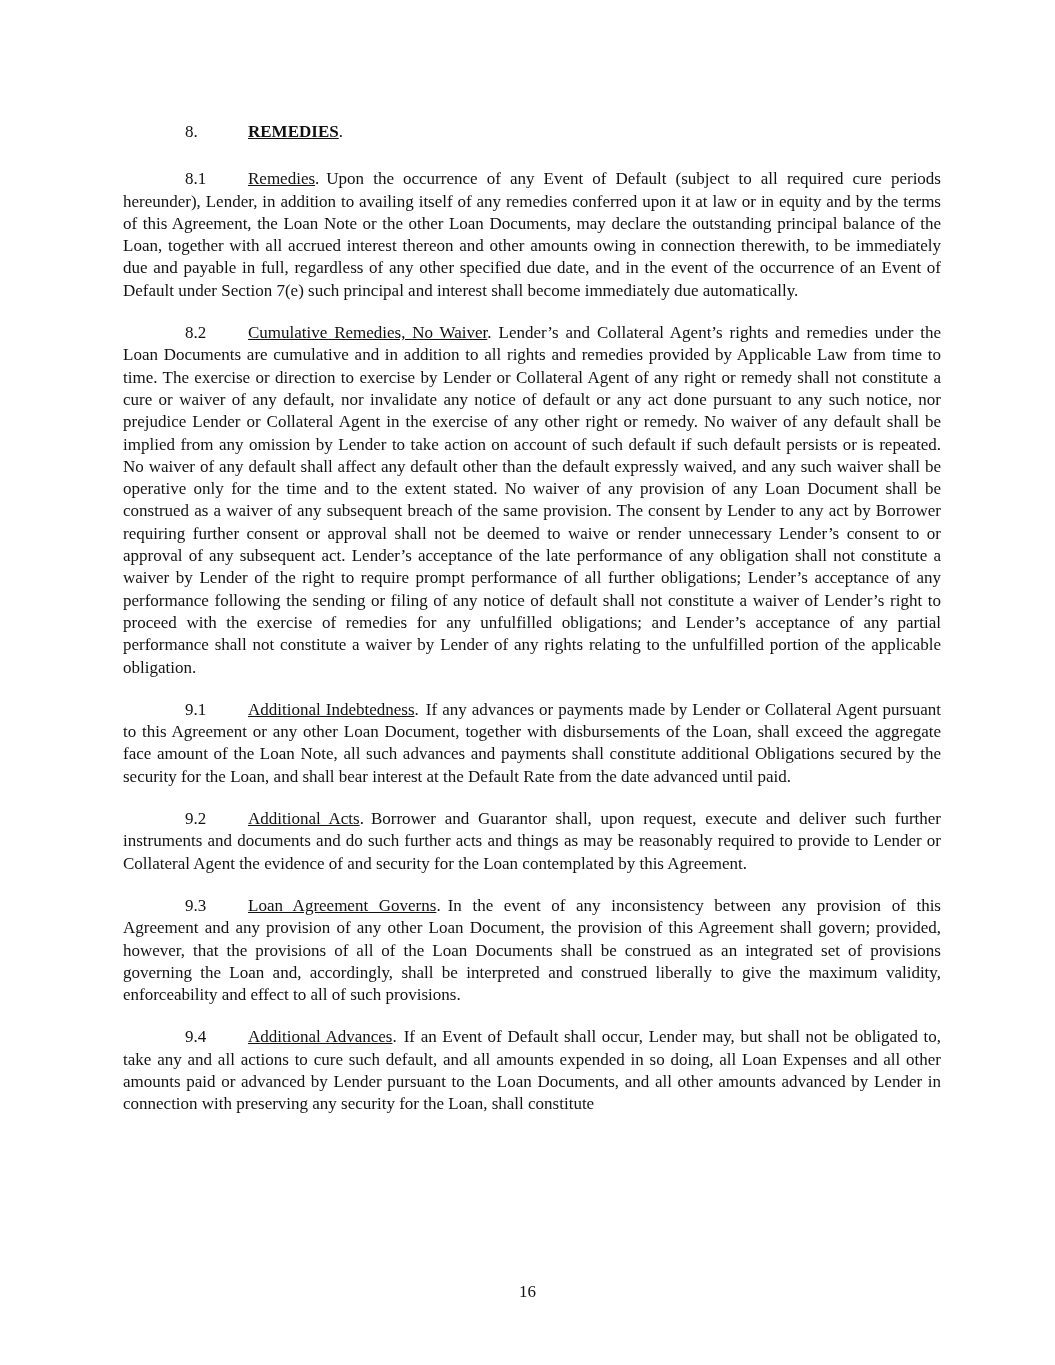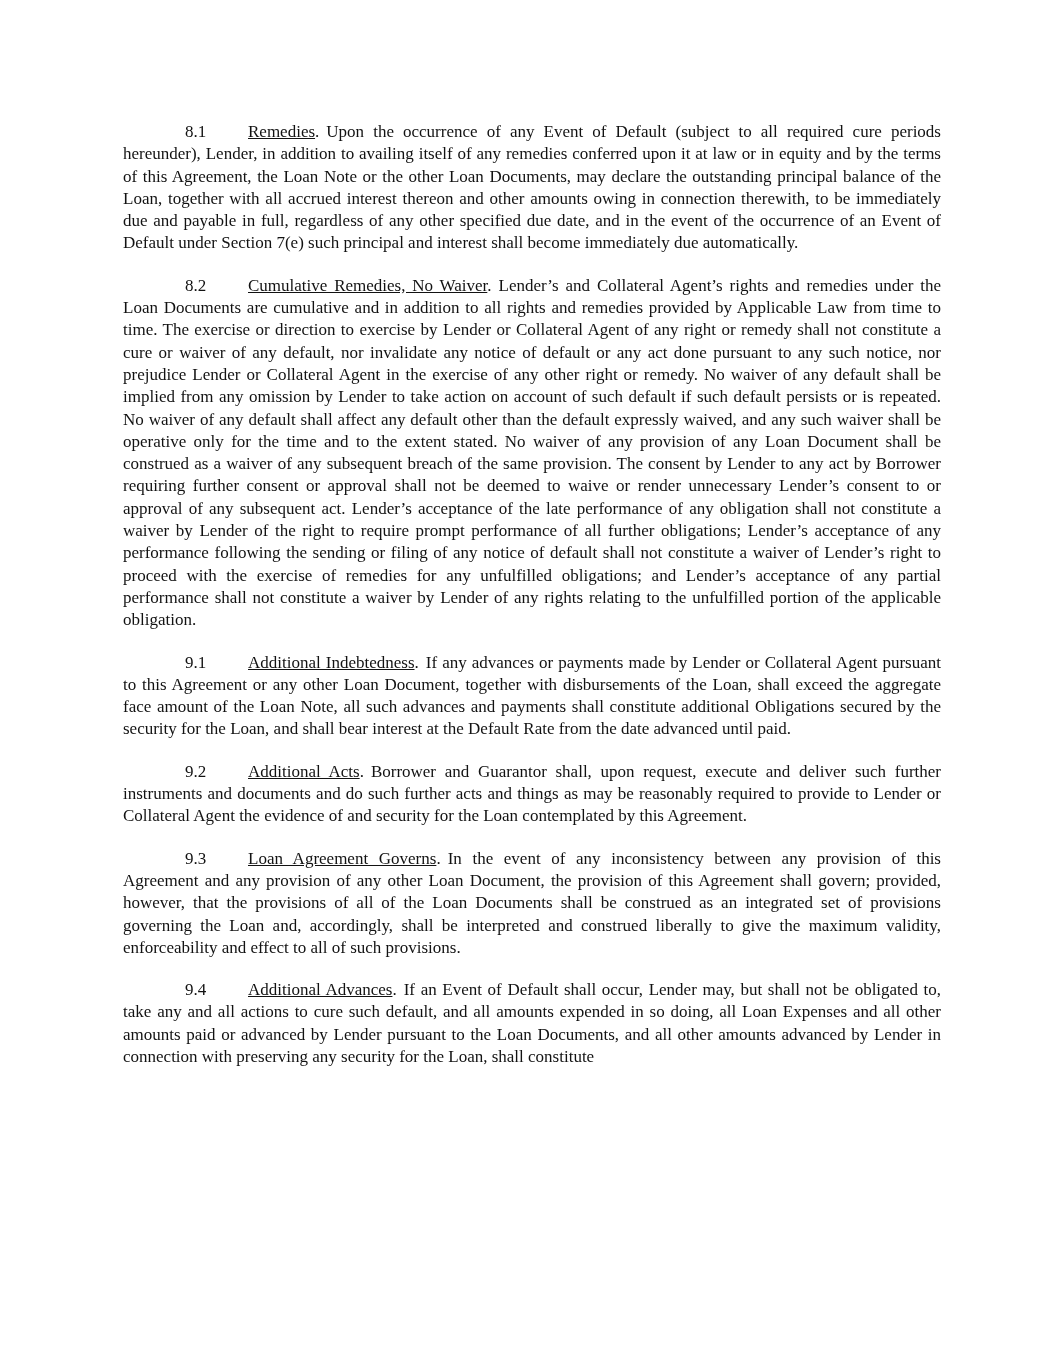--- a/index.html
+++ b/index.html
@@ -57,29 +57,31 @@
     font-size: 17px;
     line-height: 22px;
   }
 </style>
 </head>
 <body>
 
 <div class="page">
   <div class="content">
 
+    <p class="block heading"><span class="num">8.</span><span class="sec-title">REMEDIES</span><span class="suffix">.</span></p>
 
     <p class="block clause"><span class="num">8.1</span><span class="clause-title">Remedies</span><span class="suffix">.</span><span class="body-text">Upon the occurrence of any Event of Default (subject to all required cure periods hereunder), Lender, in addition to availing itself of any remedies conferred upon it at law or in equity and by the terms of this Agreement, the Loan Note or the other Loan Documents, may declare the outstanding principal balance of the Loan, together with all accrued interest thereon and other amounts owing in connection therewith, to be immediately due and payable in full, regardless of any other specified due date, and in the event of the occurrence of an Event of Default under Section 7(e) such principal and interest shall become immediately due automatically.</span></p>
 
     <p class="block clause"><span class="num">8.2</span><span class="clause-title">Cumulative Remedies, No Waiver</span><span class="suffix">.</span><span class="body-text">Lender’s and Collateral Agent’s rights and remedies under the Loan Documents are cumulative and in addition to all rights and remedies provided by Applicable Law from time to time. The exercise or direction to exercise by Lender or Collateral Agent of any right or remedy shall not constitute a cure or waiver of any default, nor invalidate any notice of default or any act done pursuant to any such notice, nor prejudice Lender or Collateral Agent in the exercise of any other right or remedy. No waiver of any default shall be implied from any omission by Lender to take action on account of such default if such default persists or is repeated. No waiver of any default shall affect any default other than the default expressly waived, and any such waiver shall be operative only for the time and to the extent stated. No waiver of any provision of any Loan Document shall be construed as a waiver of any subsequent breach of the same provision. The consent by Lender to any act by Borrower requiring further consent or approval shall not be deemed to waive or render unnecessary Lender’s consent to or approval of any subsequent act. Lender’s acceptance of the late performance of any obligation shall not constitute a waiver by Lender of the right to require prompt performance of all further obligations; Lender’s acceptance of any performance following the sending or filing of any notice of default shall not constitute a waiver of Lender’s right to proceed with the exercise of remedies for any unfulfilled obligations; and Lender’s acceptance of any partial performance shall not constitute a waiver by Lender of any rights relating to the unfulfilled portion of the applicable obligation.</span></p>
 
 
     <p class="block clause"><span class="num">9.1</span><span class="clause-title">Additional Indebtedness</span><span class="suffix">.</span><span class="body-text">If any advances or payments made by Lender or Collateral Agent pursuant to this Agreement or any other Loan Document, together with disbursements of the Loan, shall exceed the aggregate face amount of the Loan Note, all such advances and payments shall constitute additional Obligations secured by the security for the Loan, and shall bear interest at the Default Rate from the date advanced until paid.</span></p>
 
     <p class="block clause"><span class="num">9.2</span><span class="clause-title">Additional Acts</span><span class="suffix">.</span><span class="body-text">Borrower and Guarantor shall, upon request, execute and deliver such further instruments and documents and do such further acts and things as may be reasonably required to provide to Lender or Collateral Agent the evidence of and security for the Loan contemplated by this Agreement.</span></p>
 
     <p class="block clause"><span class="num">9.3</span><span class="clause-title">Loan Agreement Governs</span><span class="suffix">.</span><span class="body-text">In the event of any inconsistency between any provision of this Agreement and any provision of any other Loan Document, the provision of this Agreement shall govern; provided, however, that the provisions of all of the Loan Documents shall be construed as an integrated set of provisions governing the Loan and, accordingly, shall be interpreted and construed liberally to give the maximum validity, enforceability and effect to all of such provisions.</span></p>
 
     <p class="block clause"><span class="num">9.4</span><span class="clause-title">Additional Advances</span><span class="suffix">.</span><span class="body-text">If an Event of Default shall occur, Lender may, but shall not be obligated to, take any and all actions to cure such default, and all amounts expended in so doing, all Loan Expenses and all other amounts paid or advanced by Lender pursuant to the Loan Documents, and all other amounts advanced by Lender in connection with preserving any security for the Loan, shall constitute</span></p>
 
   </div>
 
+  <div class="footer">16</div>
 </div>
 
 </body></html>

